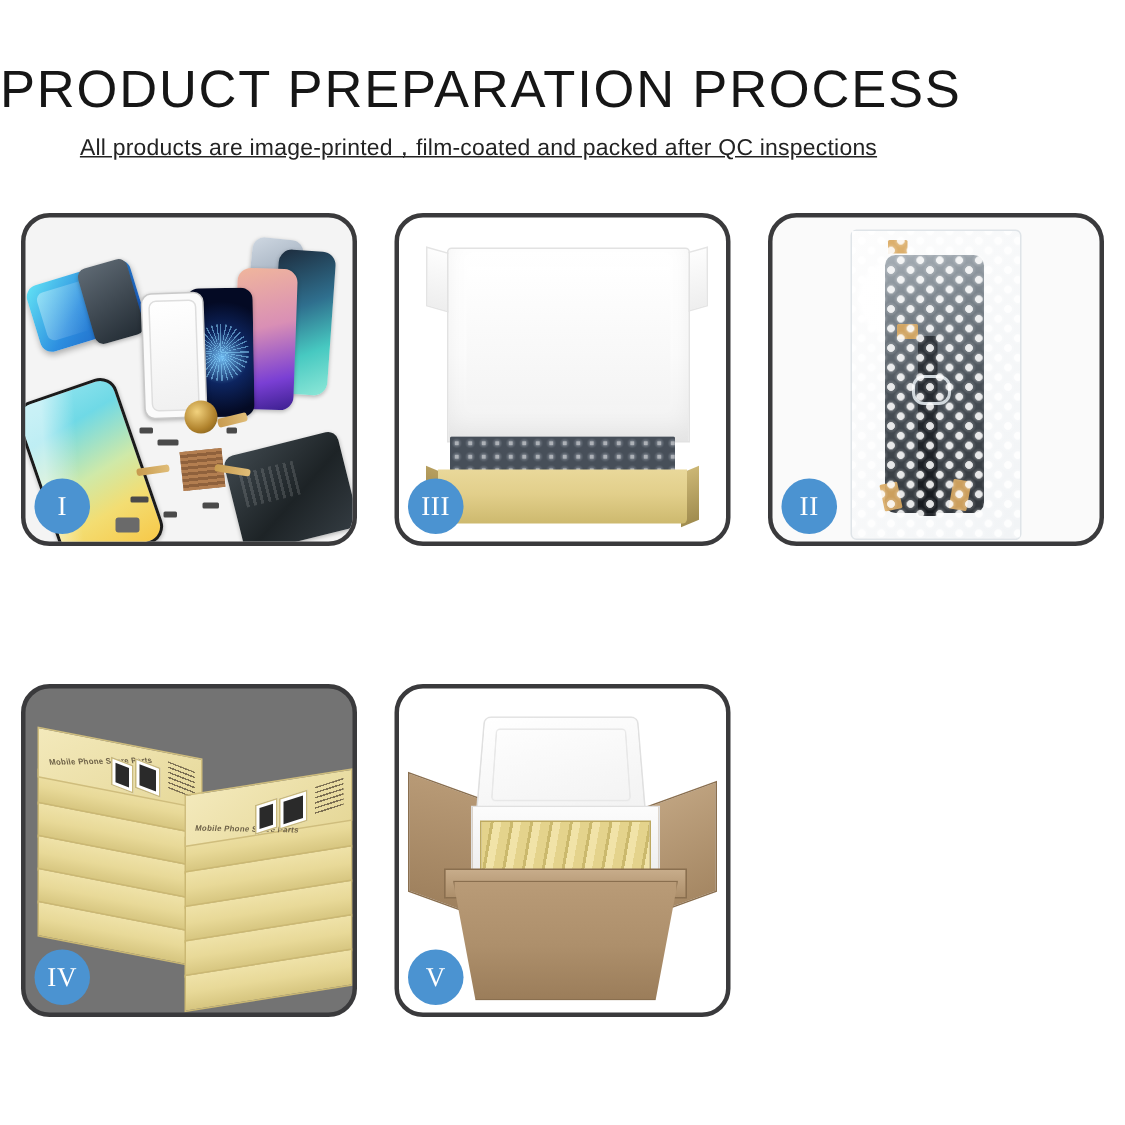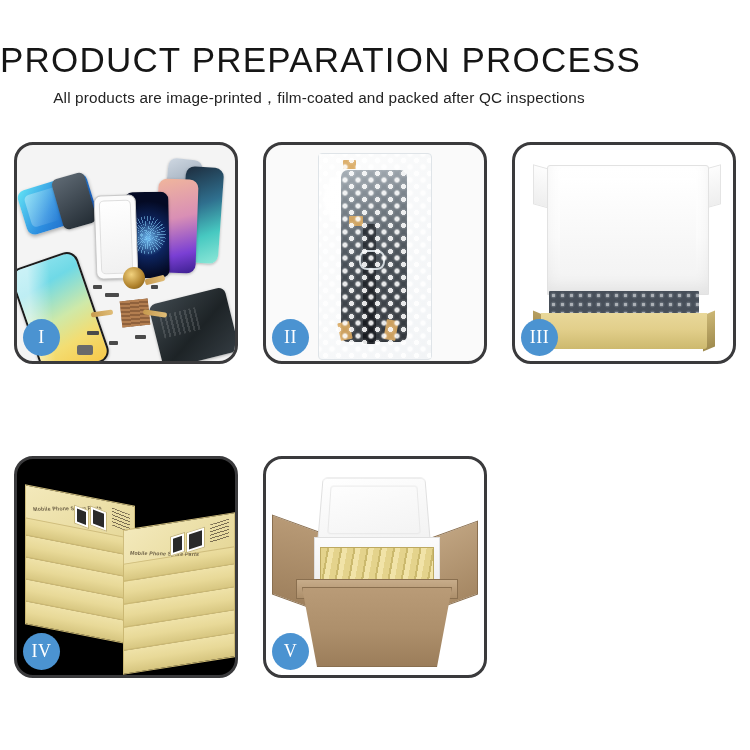--- a/index.html
+++ b/index.html
@@ -36,20 +36,21 @@
     white-space: nowrap;
   }
   .page-subtitle {
     margin: 0;
     padding-top: 9px;
     font-size: 15.3px;
     font-weight: 400;
     color: #232323;
     letter-spacing: 0.15px;
     white-space: nowrap;
+    text-decoration: underline;
   }
 
   
   .panel-grid {
     position: absolute;
     left: 14px;
     top: 142px;
     width: 722px;
     height: 536px;
     display: grid;
@@ -294,21 +295,21 @@
     background: linear-gradient(180deg,#b79f5f,#8d7940);
     transform: skewY(22deg);
   }
   .b3-tray-right {
     position:absolute; right:18px; top:168px; width:12px; height:36px;
     background: linear-gradient(180deg,#cbb674,#a08c4f);
     transform: skewY(-22deg);
   }
 
   
-  .p4 { background: #000000; }
+  .p4 { background: #737373; }
   .stack { position:absolute; left:8px; top:24px; width:208px; height:186px; }
   .sbox {
     position:absolute;
     background: linear-gradient(180deg,#efe2a8 0%,#e8d998 48%,#d6c57f 100%);
     border: 1px solid #cbb873;
   }
   .sbox-top {
     position:absolute;
     background: linear-gradient(145deg,#f3e9bb,#e6d899);
     border: 1px solid #cfbd7d;
@@ -440,54 +441,54 @@
       <div class="spark" style="left:118px;top:190px;width:11px;"></div>
       <div class="spark" style="left:134px;top:140px;width:7px;"></div>
       <div class="flex-strip" style="left:128px;top:132px;width:20px;height:6px;transform:rotate(-14deg);"></div>
       <div class="flex-strip" style="left:126px;top:166px;width:24px;height:5px;transform:rotate(9deg);"></div>
       <div class="flex-strip" style="left:74px;top:166px;width:22px;height:5px;transform:rotate(-8deg);"></div>
       <div class="spark" style="left:60px;top:200px;width:16px;height:10px;border-radius:2px;background:#6a6a6a;"></div>
     </div>
     <div class="badge">I</div>
   </div>
 
+  <div class="panel p3">
+    <div class="panel-stage">
+      <div class="b3-lidwrap">
+        <div class="b3-lid-flapL"></div>
+        <div class="b3-lid-flapR"></div>
+        <div class="b3-lid">
+          <div class="b3-foam"></div>
+        </div>
+      </div>
+      <div class="b3-bubblefill"></div>
+      <div class="b3-tray-left"></div>
+      <div class="b3-tray-right"></div>
+      <div class="b3-tray"></div>
+    </div>
+    <div class="badge">III</div>
+  </div>
+
   <div class="panel p2">
     <div class="panel-stage">
       <div class="bubble-bag">
         <div class="screen-in-bag"></div>
         <div class="bag-flex"></div>
         <div class="bag-connector"></div>
         <div class="tape" style="left:24px;top:6px;width:13px;height:9px;"></div>
         <div class="tape" style="left:30px;top:62px;width:14px;height:10px;"></div>
         <div class="tape" style="left:20px;top:168px;width:12px;height:18px;transform:rotate(-12deg);"></div>
         <div class="tape" style="left:66px;top:166px;width:12px;height:20px;transform:rotate(10deg);"></div>
         <div class="bubbles"></div>
         <div class="bubbles b2"></div>
       </div>
     </div>
     <div class="badge">II</div>
   </div>
 
-  <div class="panel p3">
-    <div class="panel-stage">
-      <div class="b3-lidwrap">
-        <div class="b3-lid-flapL"></div>
-        <div class="b3-lid-flapR"></div>
-        <div class="b3-lid">
-          <div class="b3-foam"></div>
-        </div>
-      </div>
-      <div class="b3-bubblefill"></div>
-      <div class="b3-tray-left"></div>
-      <div class="b3-tray-right"></div>
-      <div class="b3-tray"></div>
-    </div>
-    <div class="badge">III</div>
-  </div>
-
   <div class="panel p4">
     <div class="panel-stage">
       <div class="stack">
 
         <div class="sbox" style="left:0px;  top:40px; width:108px;height:22px;transform:skewY(11deg);"></div>
         <div class="sbox" style="left:0px;  top:62px; width:108px;height:22px;transform:skewY(11deg);"></div>
         <div class="sbox" style="left:0px;  top:84px; width:108px;height:22px;transform:skewY(11deg);"></div>
         <div class="sbox" style="left:0px;  top:106px;width:108px;height:22px;transform:skewY(11deg);"></div>
         <div class="sbox" style="left:0px;  top:128px;width:108px;height:22px;transform:skewY(11deg);"></div>
 

